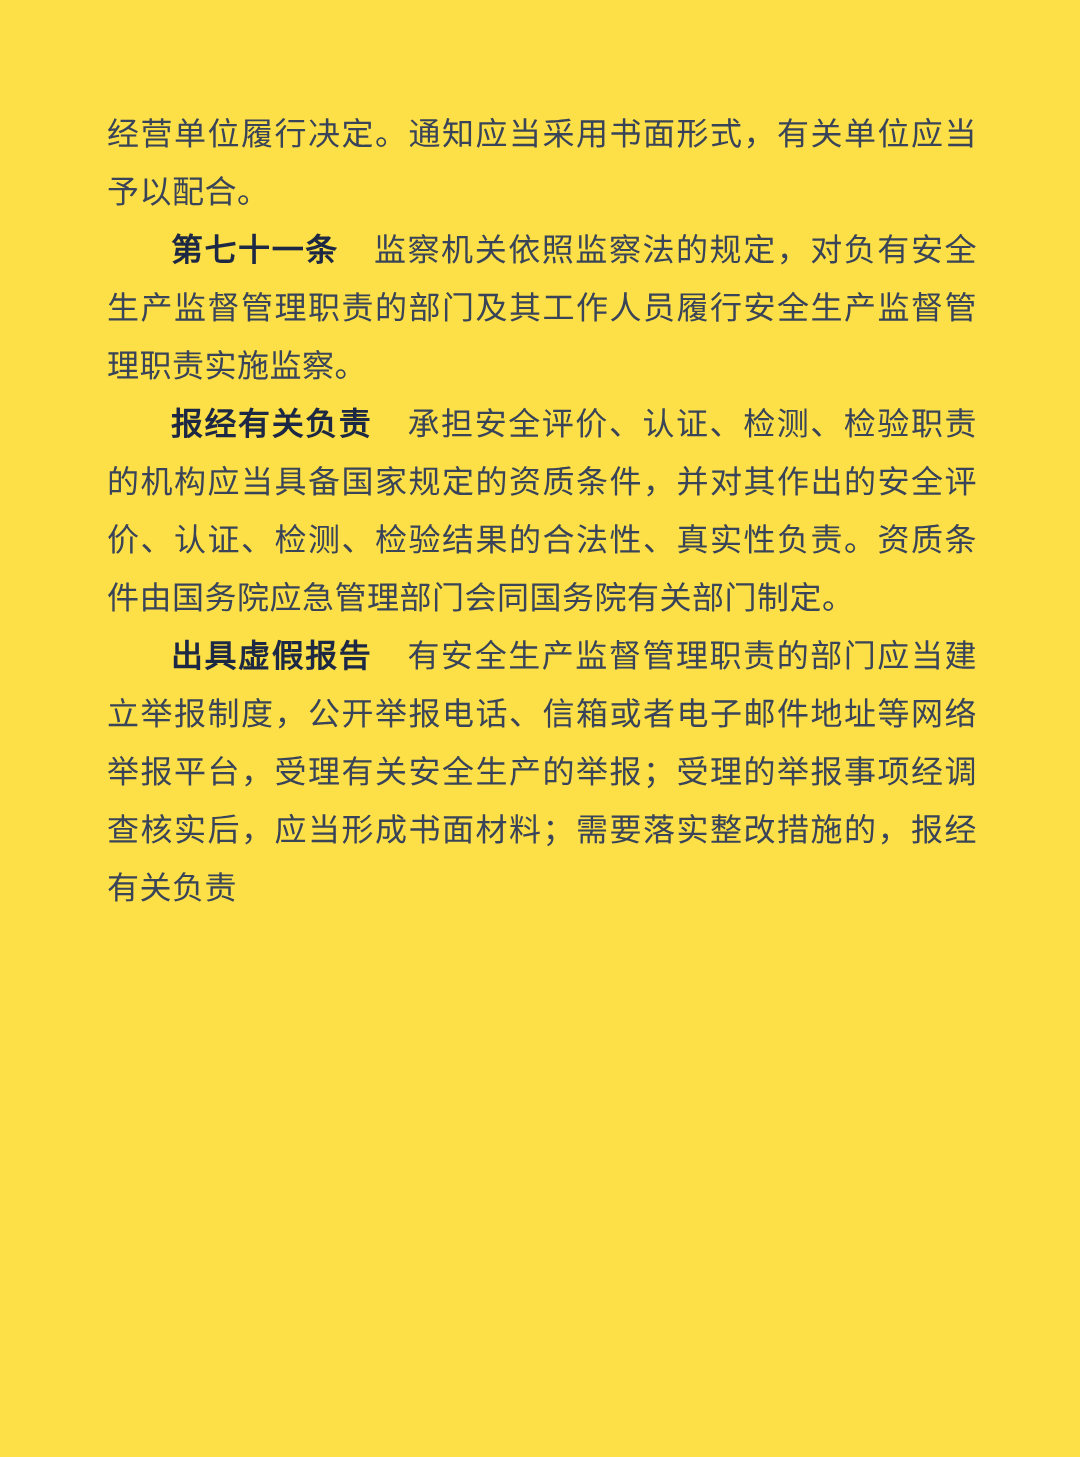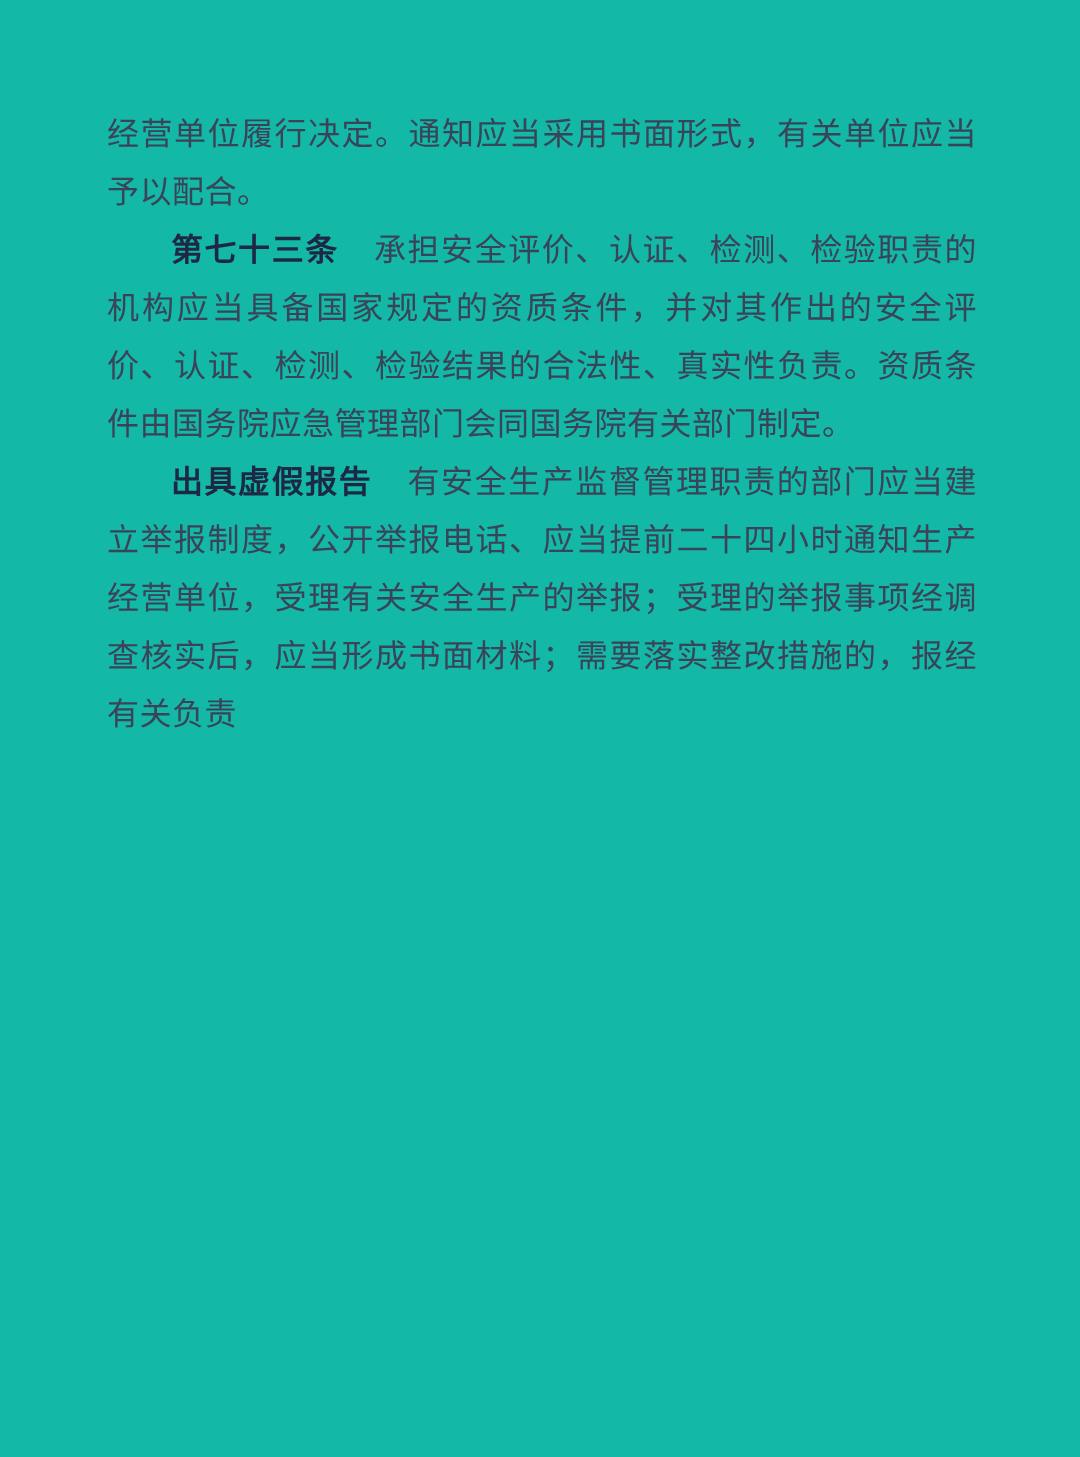--- a/index.html
+++ b/index.html
@@ -11,21 +11,21 @@
     width: 1080px;
     height: 1457px;
     overflow: hidden;
     position: relative;
   }
   .doc-page {
     box-sizing: border-box;
     width: 1080px;
     height: 1457px;
     padding: 105px 103px 0 107px;
-    background: #14b8a6;
+    background: #fde047;
   }
   .para {
     margin: 0;
     font-family: "Liberation Serif", serif;
     font-size: 32px;
     line-height: 58px;
     color: #3a4459;
     text-align: justify;
     letter-spacing: 0.5px;
     word-break: normal;
@@ -47,19 +47,20 @@
   }
 </style>
 </head>
 <body>
 
 <div class="doc-page">
 
   <p class="para"><b class="article-head"></b><span class="para-text">经营单位履行决定。通知应当采用书面形式，有关单位应当予以配合。</span></p>
 
 
+  <p class="para indent"><b class="article-head">第七十一条</b><span class="para-text">监察机关依照监察法的规定，对负有安全生产监督管理职责的部门及其工作人员履行安全生产监督管理职责实施监察。</span></p>
 
-  <p class="para indent"><b class="article-head">第七十三条</b><span class="para-text">承担安全评价、认证、检测、检验职责的机构应当具备国家规定的资质条件，并对其作出的安全评价、认证、检测、检验结果的合法性、真实性负责。资质条件由国务院应急管理部门会同国务院有关部门制定。</span></p>
+  <p class="para indent"><b class="article-head">报经有关负责</b><span class="para-text">承担安全评价、认证、检测、检验职责的机构应当具备国家规定的资质条件，并对其作出的安全评价、认证、检测、检验结果的合法性、真实性负责。资质条件由国务院应急管理部门会同国务院有关部门制定。</span></p>
 
 
-  <p class="para indent"><b class="article-head">出具虚假报告</b><span class="para-text">有安全生产监督管理职责的部门应当建立举报制度，公开举报电话、应当提前二十四小时通知生产经营单位，受理有关安全生产的举报；受理的举报事项经调查核实后，应当形成书面材料；需要落实整改措施的，报经有关负责</span></p>
+  <p class="para indent"><b class="article-head">出具虚假报告</b><span class="para-text">有安全生产监督管理职责的部门应当建立举报制度，公开举报电话、信箱或者电子邮件地址等网络举报平台，受理有关安全生产的举报；受理的举报事项经调查核实后，应当形成书面材料；需要落实整改措施的，报经有关负责</span></p>
 
 </div>
 
 </body></html>

